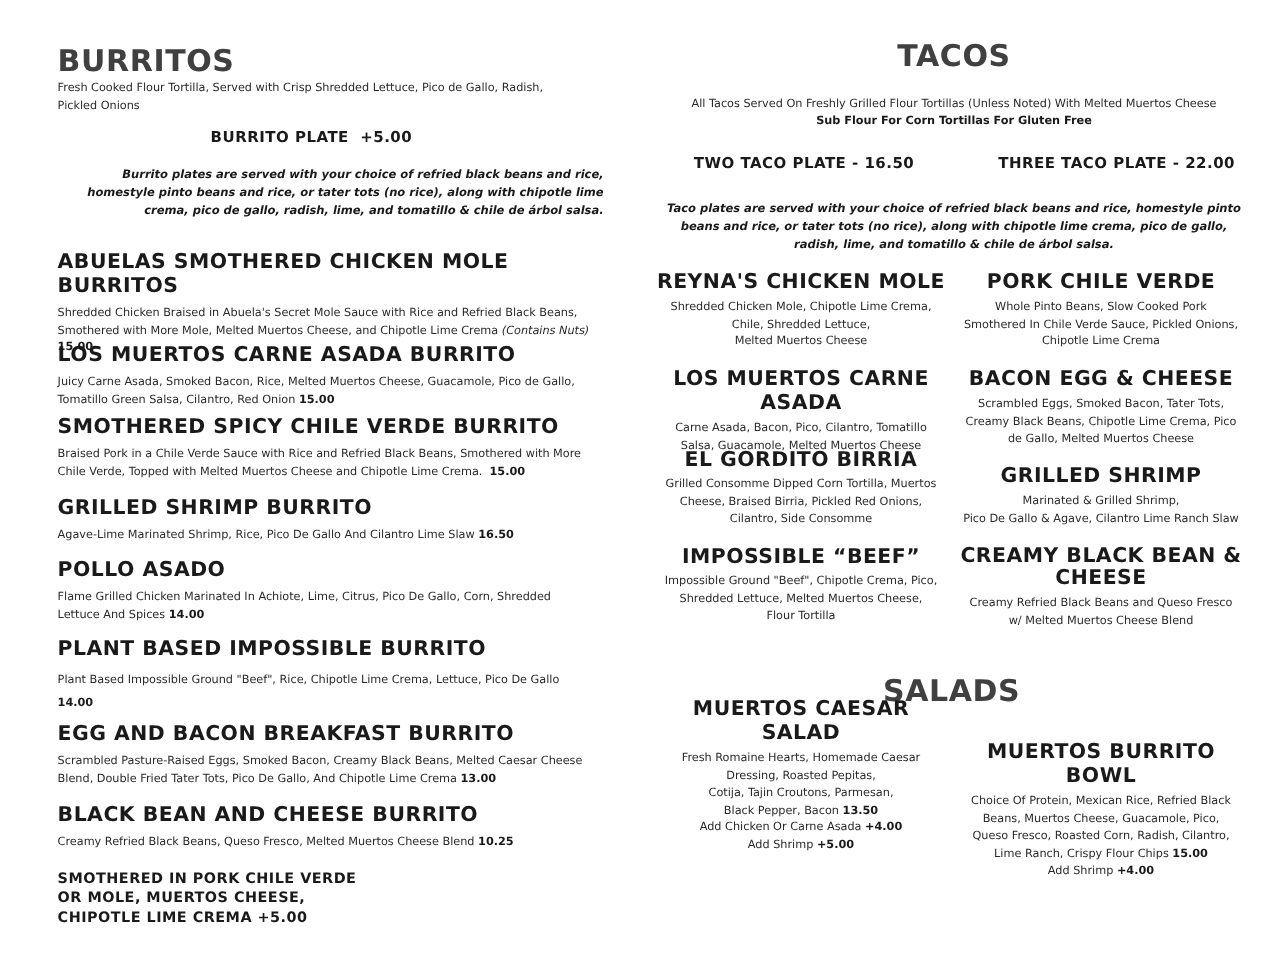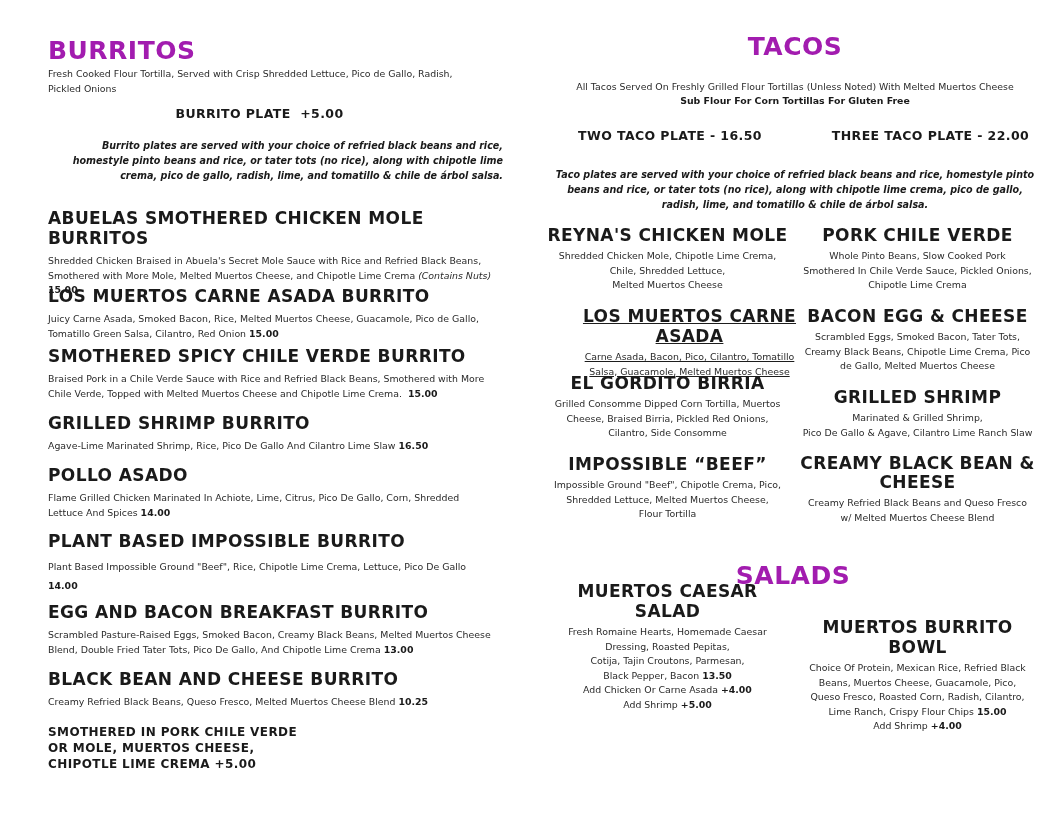--- a/index.html
+++ b/index.html
@@ -1,19 +1,19 @@
 <!DOCTYPE html>
 <html><head>
 <meta charset="utf-8">
 <style>
   * { margin: 0; padding: 0; box-sizing: border-box; }
   html, body { width: 1056px; height: 816px; background: #ffffff; overflow: hidden; }
   body { position: relative; color: #1d1d1d; font-family: "DejaVu Sans", sans-serif; }
 
-  .big-title { position: absolute; font-family: "DejaVu Sans", sans-serif; font-weight: bold; font-size: 25px; letter-spacing: 0.5px; color: #a21caf; }
+  .big-title { position: absolute; font-family: "DejaVu Sans", sans-serif; font-weight: bold; font-size: 25px; letter-spacing: 0.5px; color: #404040; }
   .desc { font-size: 9.4px; line-height: 14.5px; color: #2a2a2a; }
   .desc b, .price { font-weight: bold; color: #1a1a1a; }
   .plate { font-weight: bold; font-size: 12.5px; letter-spacing: 0.4px; color: #1a1a1a; }
   .italic-note { font-style: italic; font-weight: bold; font-size: 9.6px; line-height: 15px; color: #1a1a1a; text-align: right; }
   .item-title { font-size: 17px; letter-spacing: 0.4px; color: #1a1a1a; font-weight: 600; }
   .bitem { position: absolute; left: 48px; width: 465px; }
   .bitem .item-title { margin-bottom: 6px; }
 
   
   .center-block { position: absolute; text-align: center; }
@@ -54,21 +54,21 @@
     <div class="desc" style="width:445px;"><span>Flame Grilled Chicken Marinated In Achiote, Lime, Citrus, Pico De Gallo, Corn, Shredded Lettuce And Spices</span> <b>14.00</b></div>
   </div>
 
   <div class="bitem" style="top:531px;">
     <div class="item-title">PLANT BASED IMPOSSIBLE BURRITO</div>
     <div class="desc" style="line-height:19px;"><span>Plant Based Impossible Ground "Beef", Rice, Chipotle Lime Crema, Lettuce, Pico De Gallo</span><br><b>14.00</b></div>
   </div>
 
   <div class="bitem" style="top:602px;">
     <div class="item-title">EGG AND BACON BREAKFAST BURRITO</div>
-    <div class="desc" style="width:445px;"><span>Scrambled Pasture-Raised Eggs, Smoked Bacon, Creamy Black Beans, Melted Muertos Cheese Blend, Double Fried Tater Tots, Pico De Gallo, And Chipotle Lime Crema</span> <b>13.00</b></div>
+    <div class="desc" style="width:445px;"><span>Scrambled Pasture-Raised Eggs, Smoked Bacon, Creamy Black Beans, Melted Caesar Cheese Blend, Double Fried Tater Tots, Pico De Gallo, And Chipotle Lime Crema</span> <b>13.00</b></div>
   </div>
 
   <div class="bitem" style="top:669px;">
     <div class="item-title">BLACK BEAN AND CHEESE BURRITO</div>
     <div class="desc"><span>Creamy Refried Black Beans, Queso Fresco, Melted Muertos Cheese Blend</span> <b>10.25</b></div>
   </div>
 
   <div class="plate" style="position:absolute; left:48px; top:724px; line-height:16px; font-size:12px;">
     <div>SMOTHERED IN PORK CHILE VERDE</div>
     <div>OR MOLE, MUERTOS CHEESE,</div>
@@ -96,21 +96,21 @@
   </div>
   <div class="titem" style="left:795px; width:245px; top:225px;">
     <div class="item-title">PORK CHILE VERDE</div>
     <div class="desc">
       <div>Whole Pinto Beans, Slow Cooked Pork</div>
         <div>Smothered In Chile Verde Sauce, Pickled Onions,</div>
         <div>Chipotle Lime Crema</div>
     </div>
   </div>
 
-  <div class="titem" style="left:567px; width:245px; top:306px;text-decoration:underline;">
+  <div class="titem" style="left:545px; width:245px; top:306px;">
     <div class="item-title">LOS MUERTOS CARNE ASADA</div>
     <div class="desc">
       <div>Carne Asada, Bacon, Pico, Cilantro, Tomatillo</div>
         <div>Salsa, Guacamole, Melted Muertos Cheese</div>
     </div>
   </div>
   <div class="titem" style="left:795px; width:245px; top:306px;">
     <div class="item-title">BACON EGG &amp; CHEESE</div>
     <div class="desc">
       <div>Scrambled Eggs, Smoked Bacon, Tater Tots,</div>

